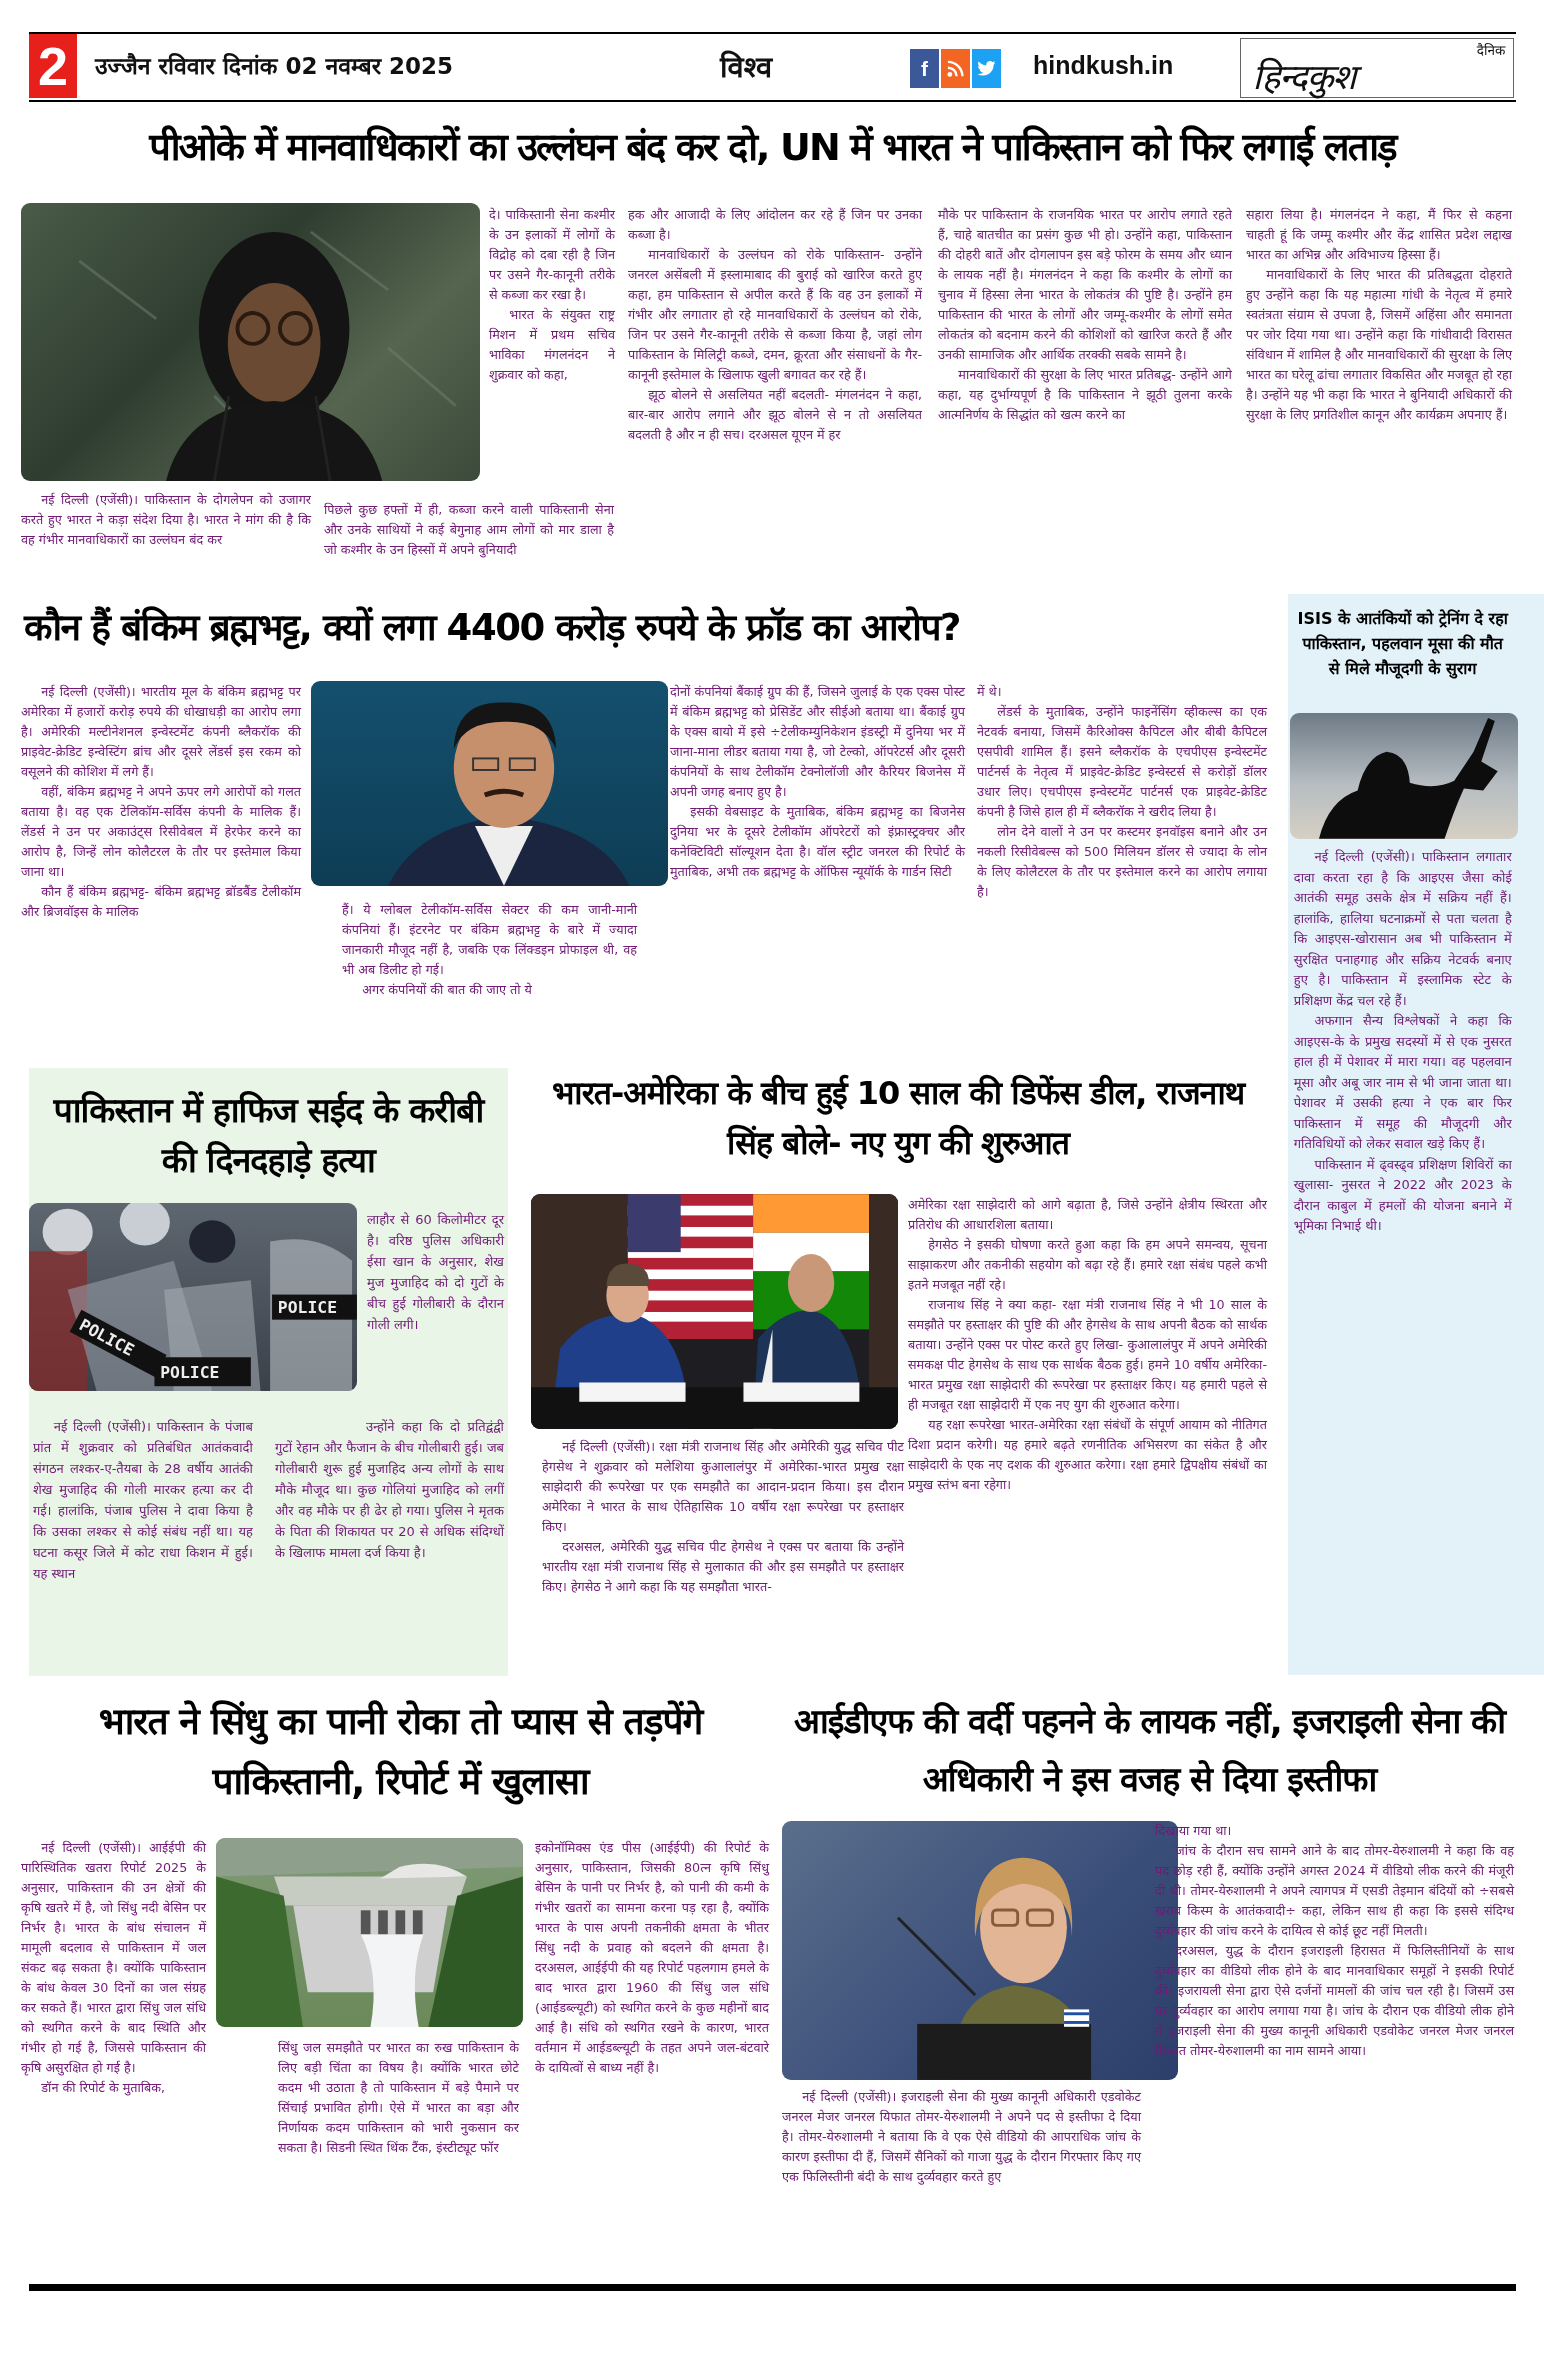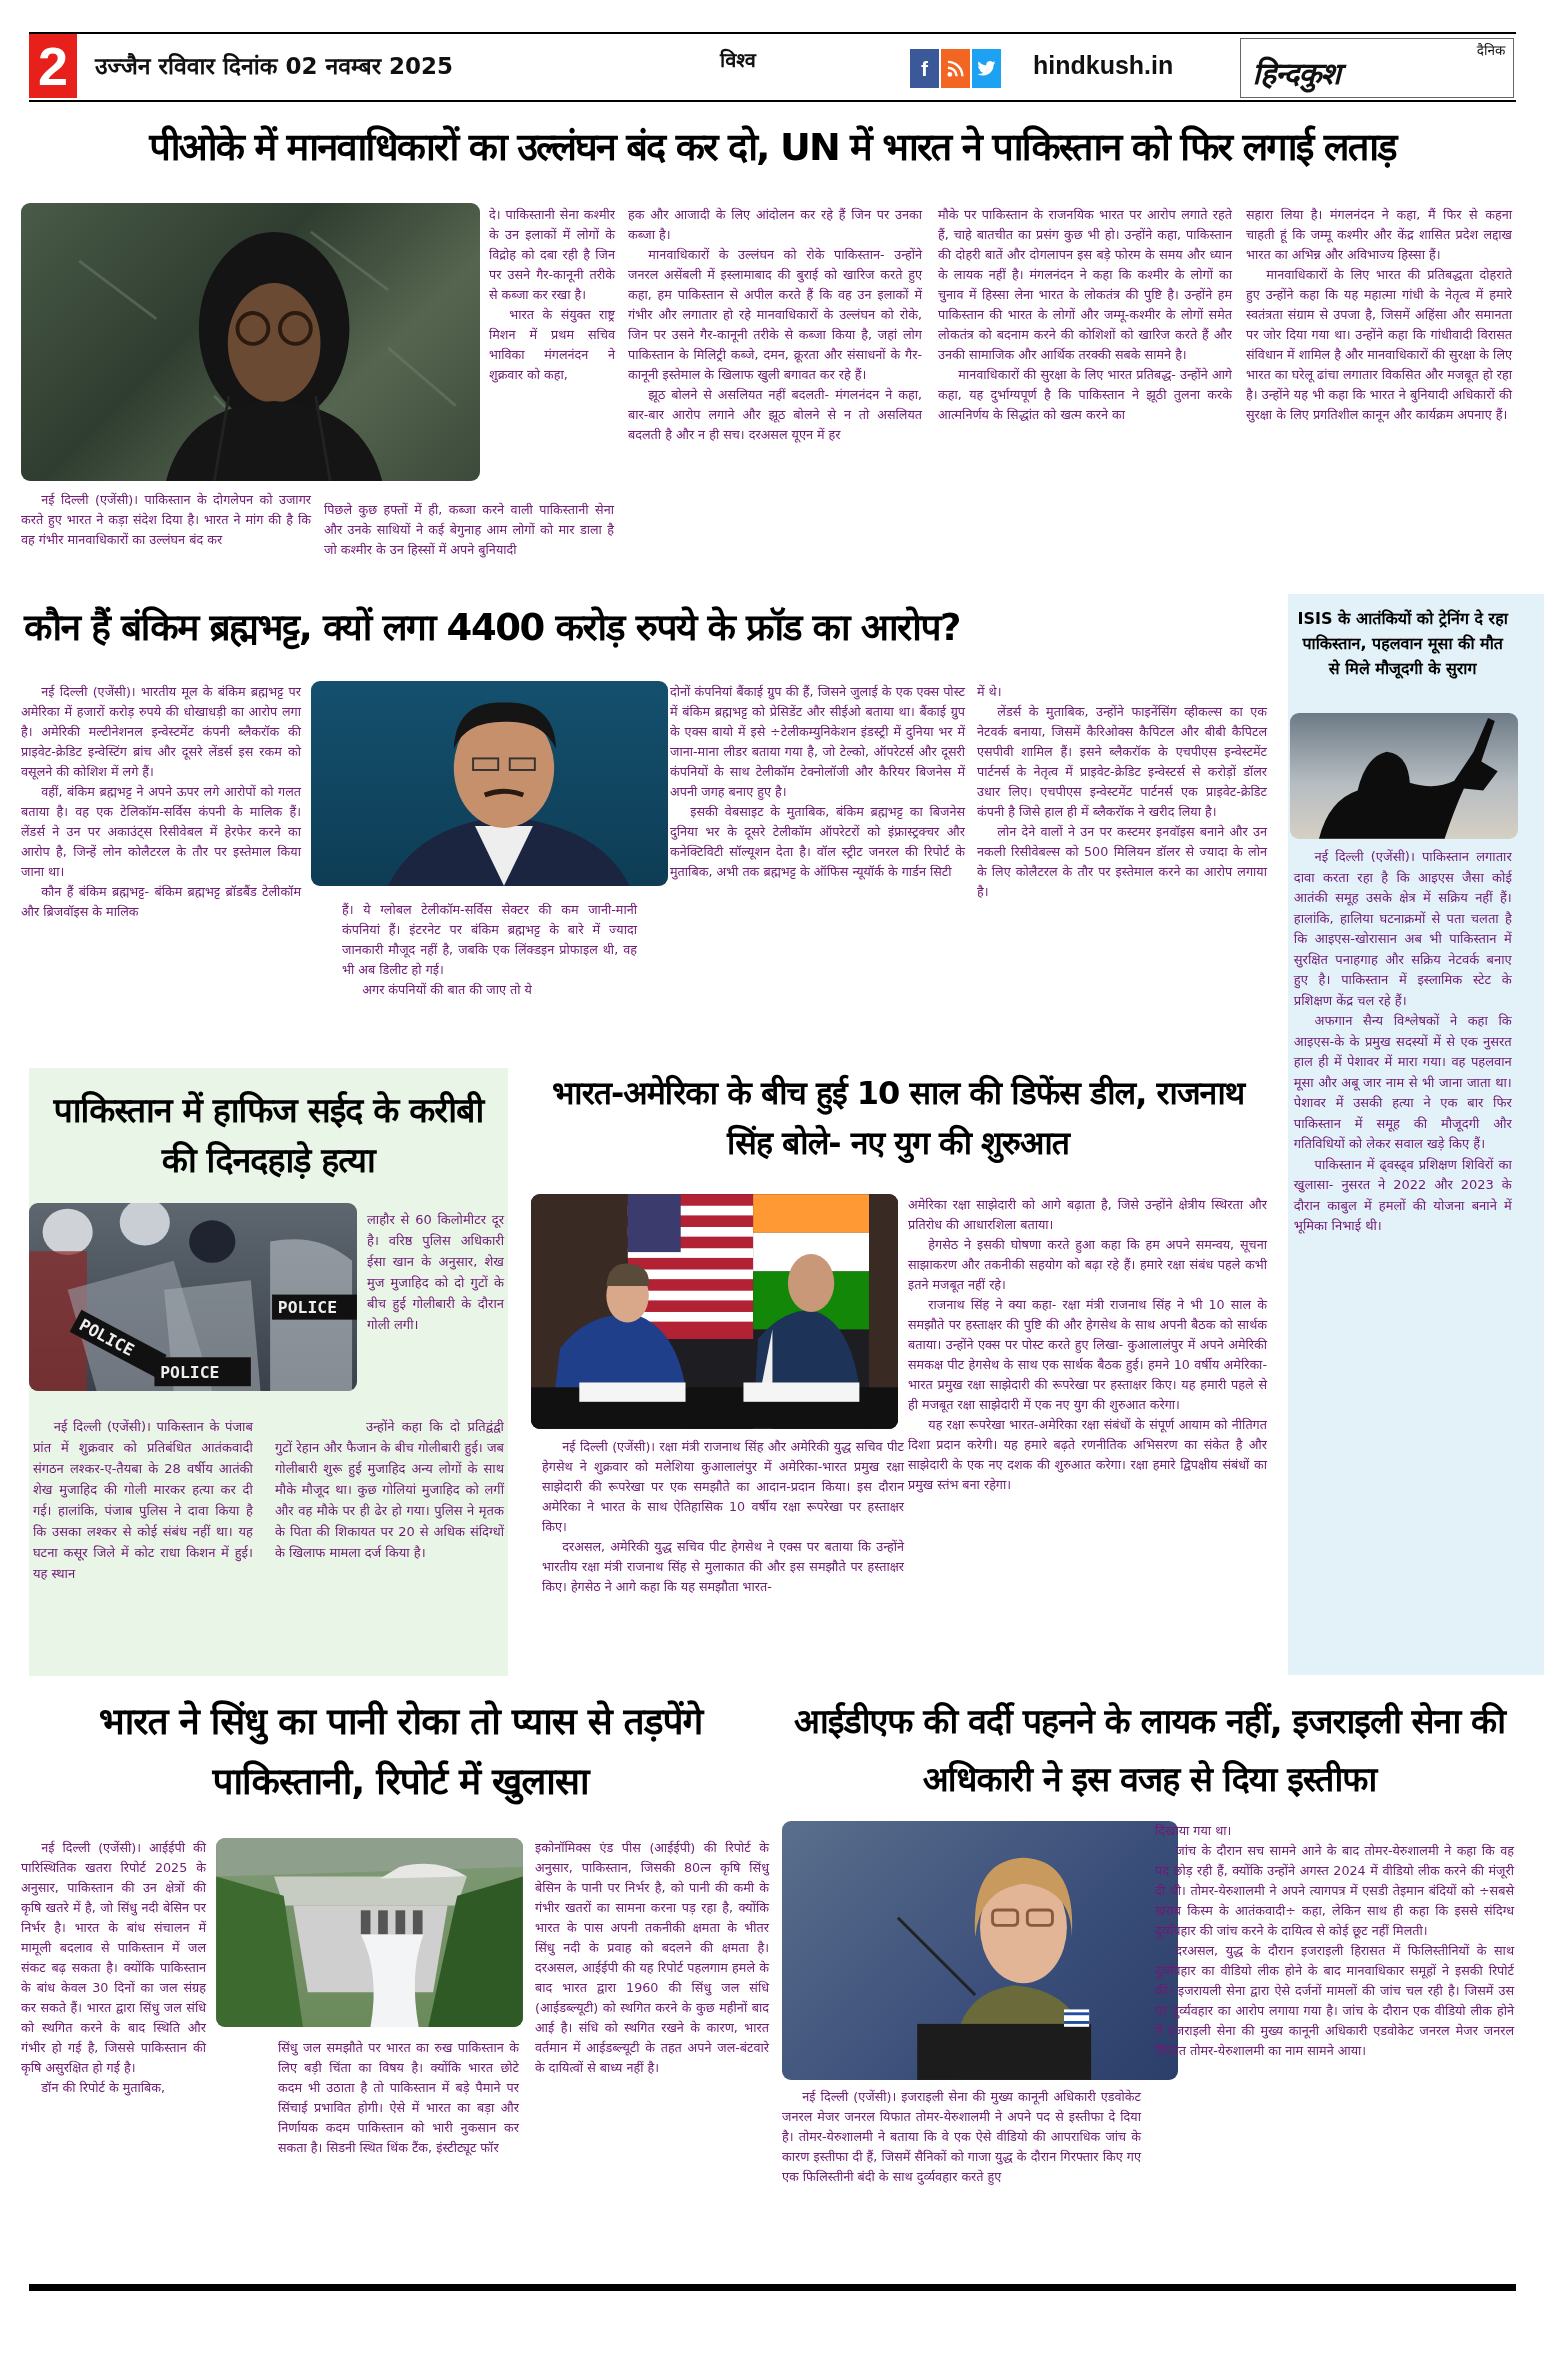--- a/index.html
+++ b/index.html
@@ -8,27 +8,27 @@
   .abs { position: absolute; }
   .txt { font-family: "DejaVu Sans", sans-serif; font-size: 12.7px; line-height: 20px; text-align: justify; color: #701a75; }
   .txt p { text-indent: 1.6em; margin: 0; }
   .txt p.noind { text-indent: 0; }
   .hd { font-family: "DejaVu Sans", sans-serif; font-weight: bold; color: #000; letter-spacing: -1px; }
 
   
   .masthead { left: 29px; top: 32px; width: 1487px; height: 70px; border-top: 2.9px solid #000; border-bottom: 2.9px solid #000; }
   .pageno { left: 0; top: 0; width: 48px; height: 64px; background: #e8201c; color: #fff; font-size: 54px; font-weight: bold; display: flex; align-items: center; justify-content: center; font-family: "Liberation Sans", sans-serif; }
   .dateline { left: 66px; top: 15.4px; font-size: 23px; font-weight: bold; white-space: nowrap; }
-  .section { left: 691px; top: 11.6px; font-size: 20px; font-weight: bold; }
+  .section { left: 691px; top: 11.6px; font-size: 29px; font-weight: bold; }
   .social { left: 881px; top: 15.4px; display: flex; gap: 1.9px; }
   .social span { width: 29px; height: 39px; display: flex; align-items: center; justify-content: center; color: #fff; font-weight: bold; font-size: 21px; font-family: "Liberation Sans", sans-serif; }
   .site { left: 1004px; top: 17.4px; font-size: 25px; font-family: "Liberation Sans", sans-serif; font-weight: bold; }
   .logo { left: 1211px; top: 3.9px; width: 274px; height: 60px; border: 1px solid #666; text-align: center; }
   .logo .small { position: absolute; right: 7.7px; top: 1.9px; font-size: 13.5px; }
-  .logo .big { position: absolute; left: 11.6px; top: 13.5px; font-size: 30px; font-weight: bold; font-style: italic; letter-spacing: -1px; }
+  .logo .big { position: absolute; left: 11.6px; top: 13.5px; font-size: 35px; font-weight: normal; font-style: italic; letter-spacing: -1px; }
 
   .photo { overflow: hidden; border-radius: 9px; }
   .rule { background: #000; }
 </style>
 </head>
 <body>
 
 <div class="abs masthead">
   <div class="abs pageno">2</div>
   <div class="abs dateline">उज्जैन रविवार दिनांक 02 नवम्बर 2025</div>

